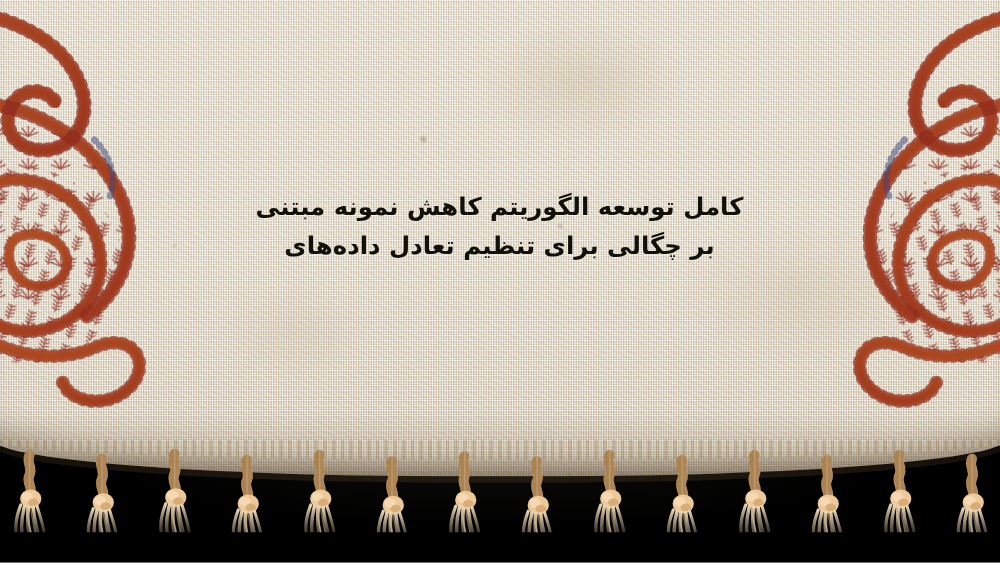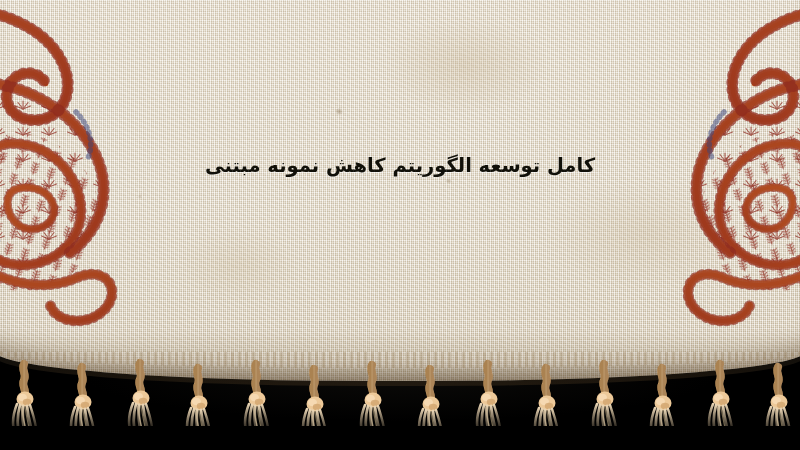--- a/index.html
+++ b/index.html
@@ -255,20 +255,21 @@
       <g opacity=".85">
         <path d="M -10 60 C 10 70, 4 96, 16 112 C 28 128, 8 150, 18 168" fill="none" stroke="#2c3766" stroke-width="7" stroke-dasharray="1 5" stroke-linecap="round"></path>
         <path d="M -8 186 C 12 198, 4 224, 16 244" fill="none" stroke="#2c3766" stroke-width="6.5" stroke-dasharray="1 5" stroke-linecap="round"></path>
         <path d="M 118 120 C 132 134, 136 152, 130 166" fill="none" stroke="#39457c" stroke-width="5.5" stroke-dasharray="1 5" stroke-linecap="round" opacity=".6"></path>
       </g>
     </svg>
   </div>
 
   <div id="title-block">
     <div class="title-line">کامل توسعه الگوریتم کاهش نمونه مبتنی</div>
+    <div class="title-line">بر چگالی برای تنظیم تعادل داده‌های</div>
   </div>
 
   <div id="fringe">
     <svg viewBox="0 0 800 92" xmlns="http://www.w3.org/2000/svg" preserveAspectRatio="none">
       <defs>
         <linearGradient id="cordg" x1="0" y1="0" x2="1" y2="0">
           <stop offset="0%" stop-color="#c69a63"></stop>
           <stop offset="40%" stop-color="#f0cf9e"></stop>
           <stop offset="100%" stop-color="#cba071"></stop>
         </linearGradient>

